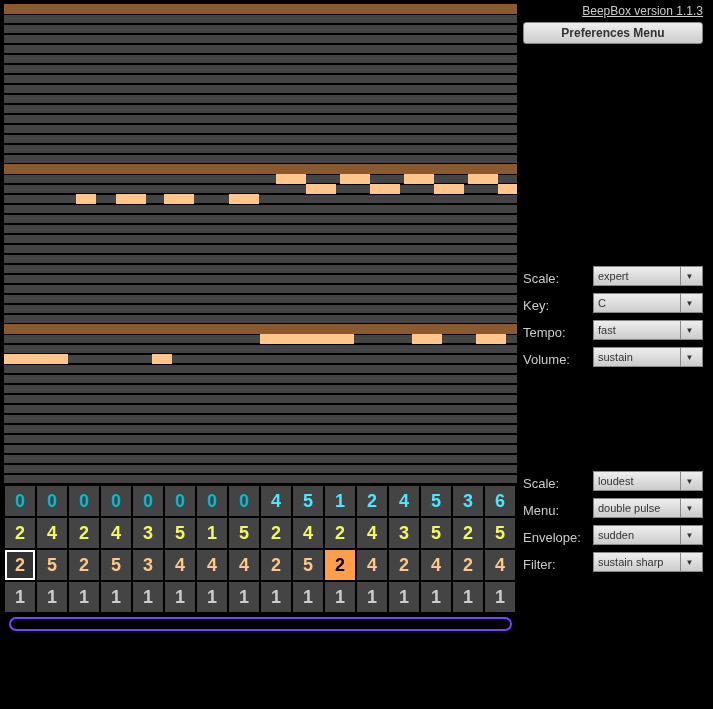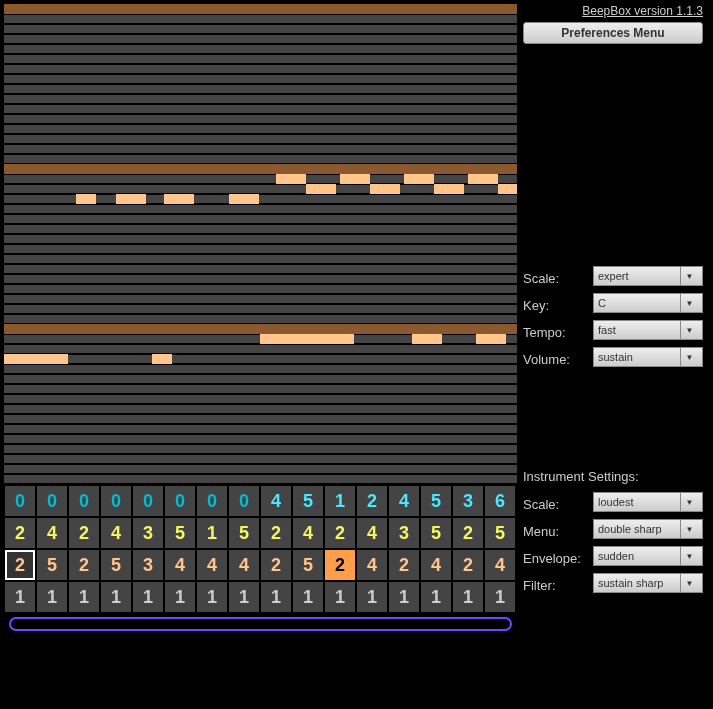--- a/index.html
+++ b/index.html
@@ -297,32 +297,31 @@
     </div>
     <div class="setting-row">
       <div class="setting-label">Volume:</div>
       <div class="select">
           <span>sustain</span>
           <div class="select-arrow">▼</div>
         </div>
     </div>
 
     <div class="gap-instr"></div>
-    <div class="section-title">Instrument Settings:</div>
     <div class="setting-row">
       <div class="setting-label">Scale:</div>
       <div class="select">
           <span>loudest</span>
           <div class="select-arrow">▼</div>
         </div>
     </div>
     <div class="setting-row">
       <div class="setting-label">Menu:</div>
       <div class="select">
-          <span>double sharp</span>
+          <span>double pulse</span>
           <div class="select-arrow">▼</div>
         </div>
     </div>
     <div class="setting-row">
       <div class="setting-label">Envelope:</div>
       <div class="select">
           <span>sudden</span>
           <div class="select-arrow">▼</div>
         </div>
     </div>

